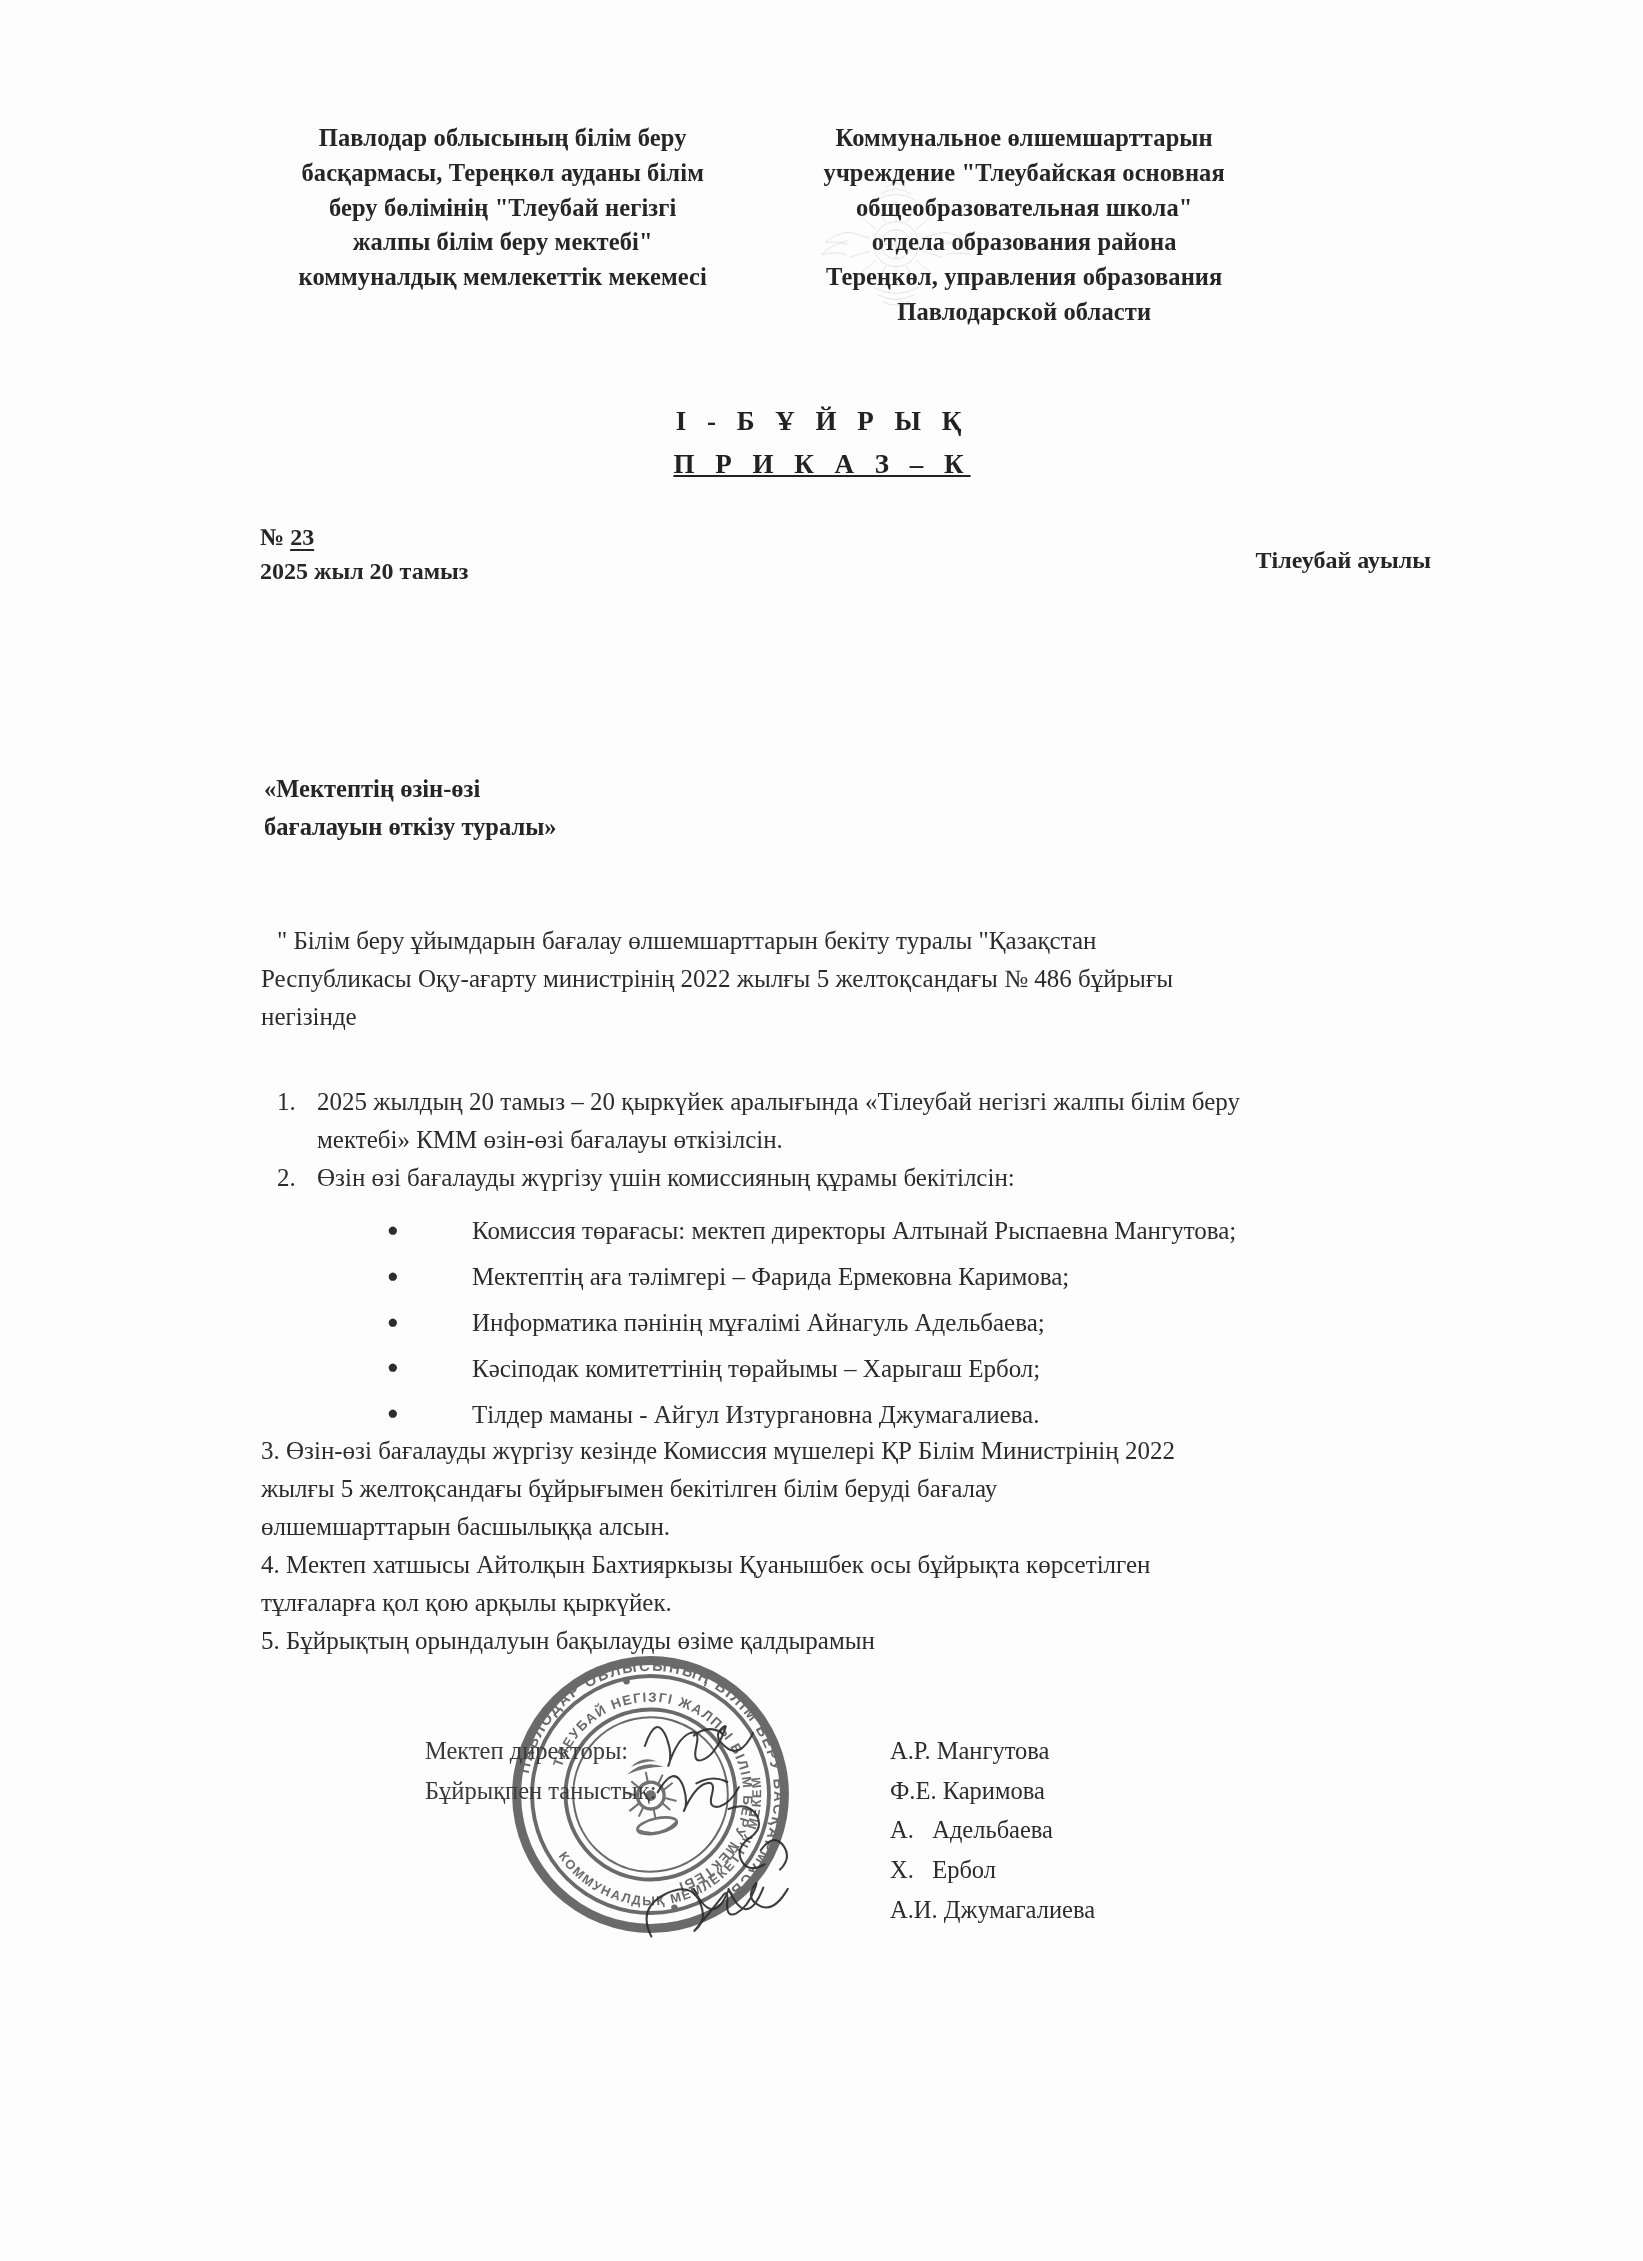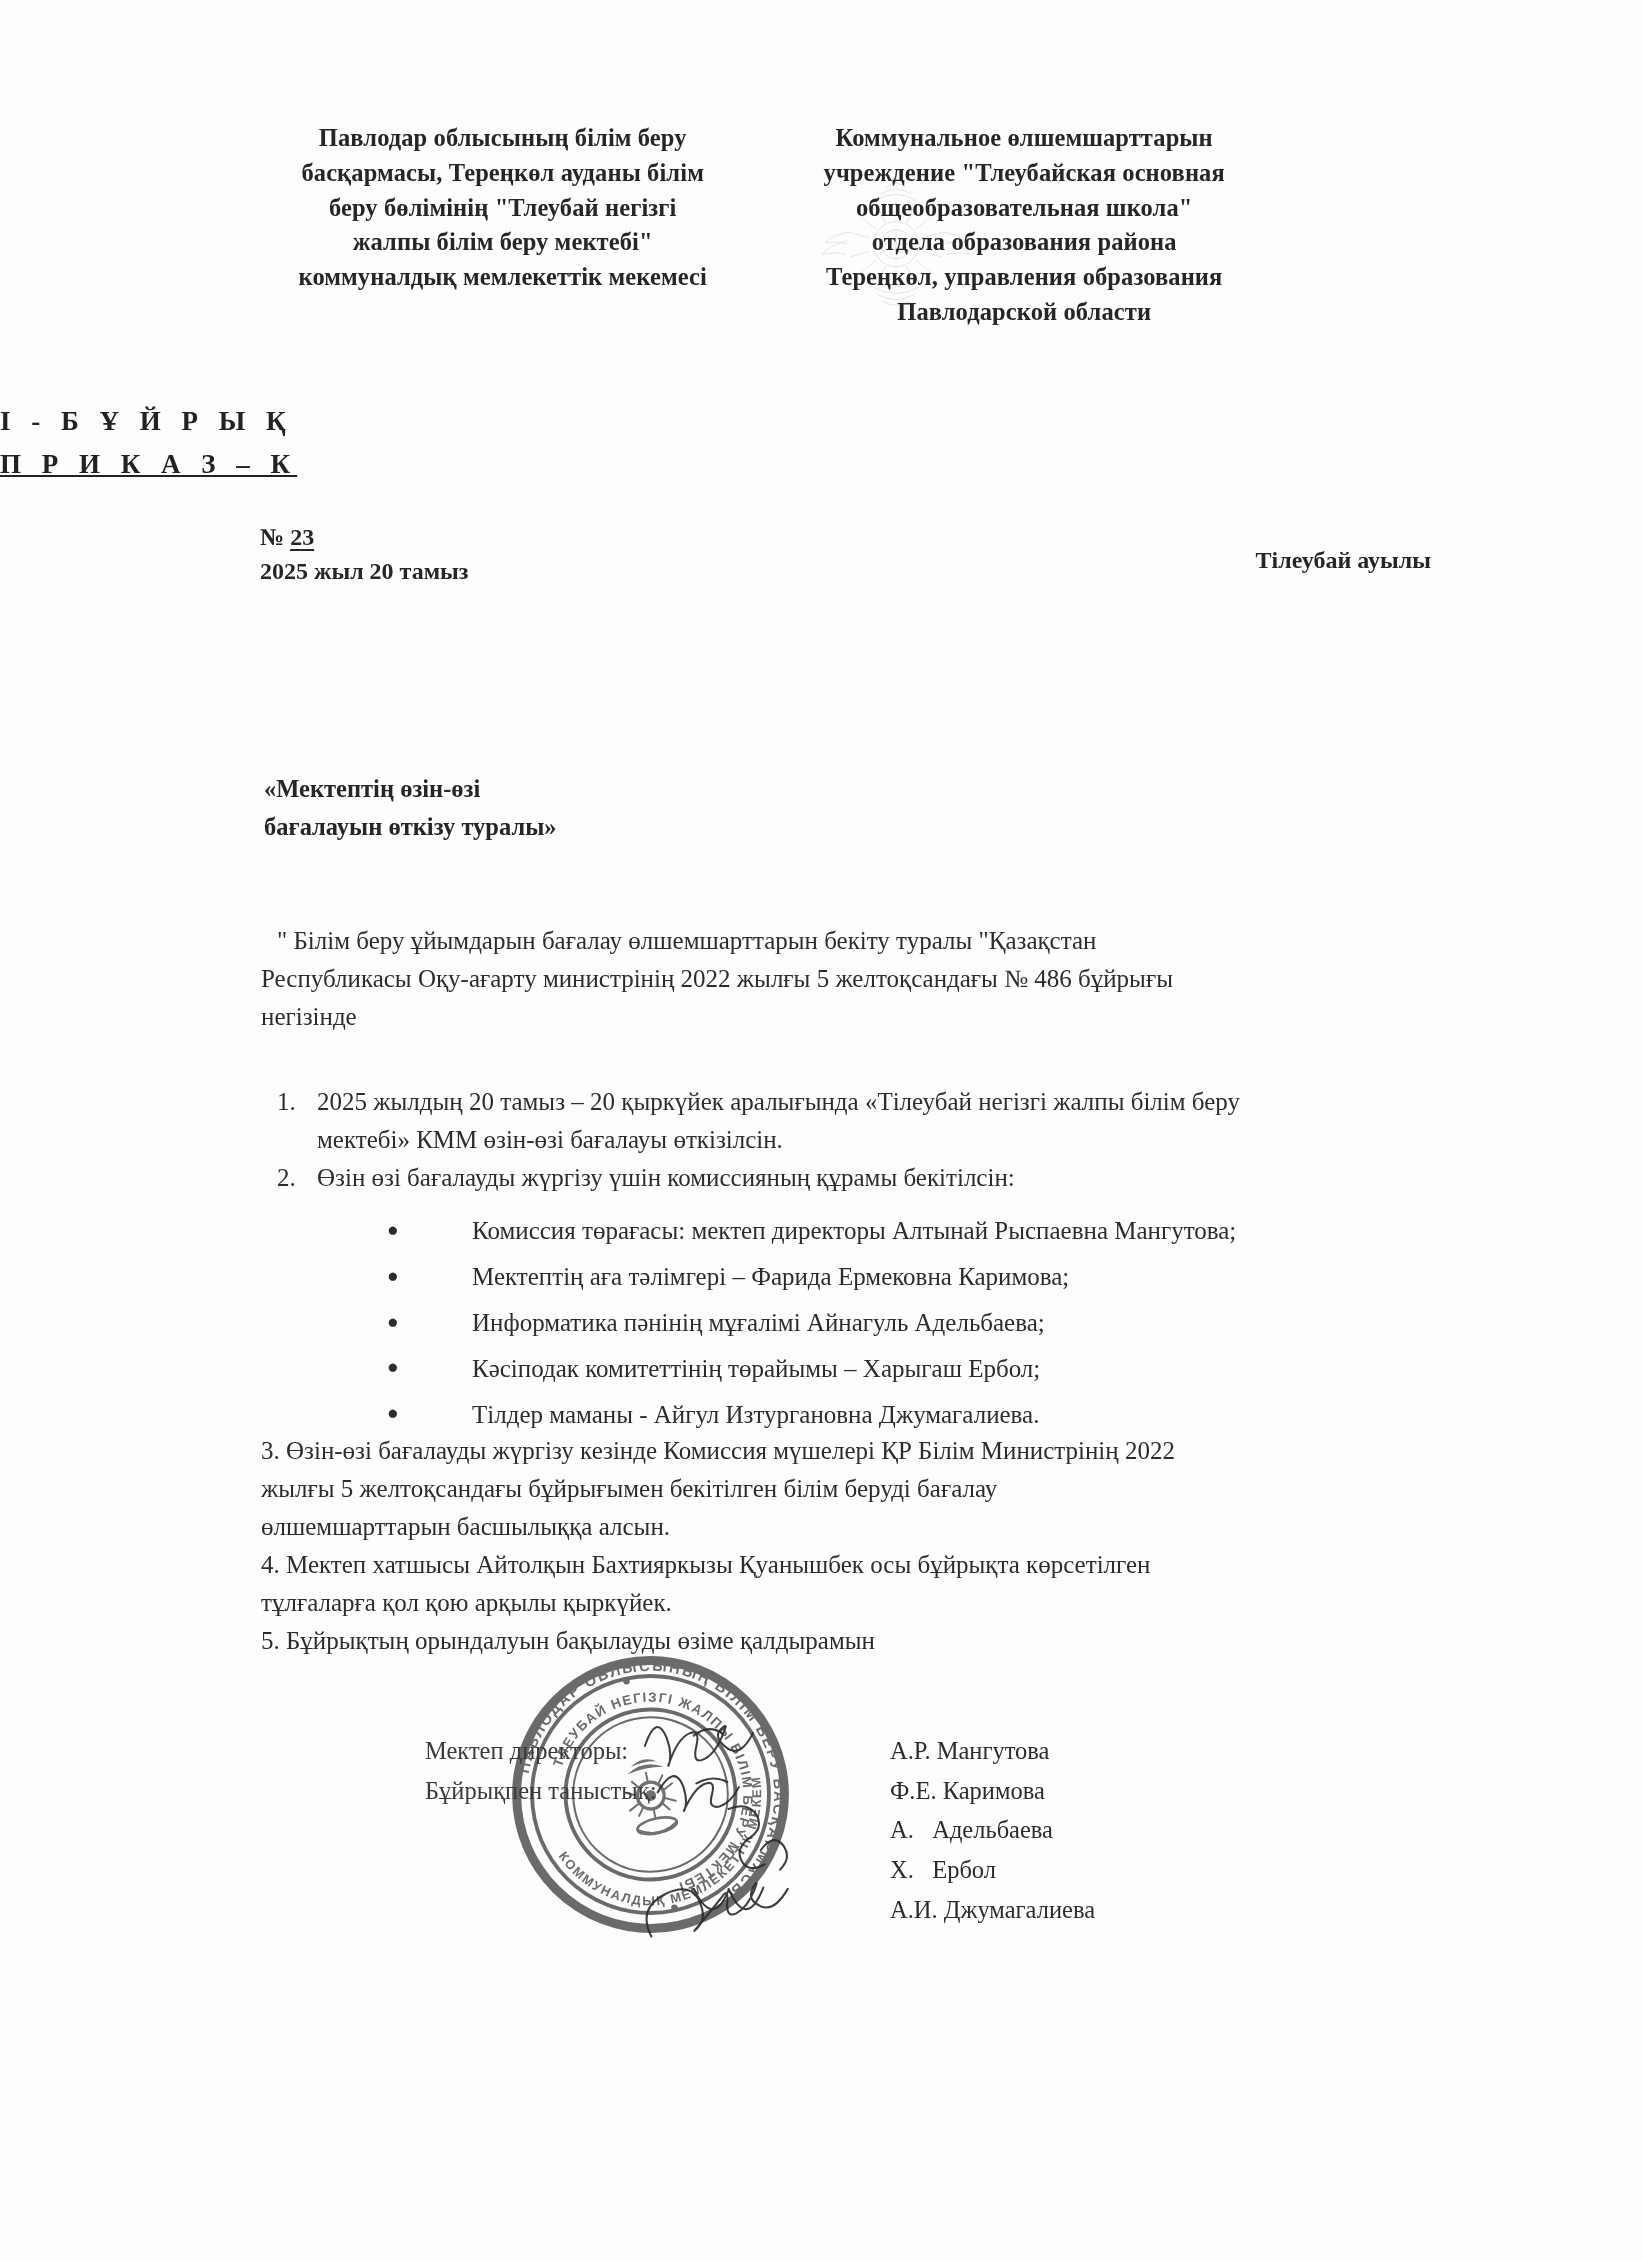--- a/index.html
+++ b/index.html
@@ -57,20 +57,21 @@
     opacity: 0.22;
     pointer-events: none;
   }
 
   
   .doc-title {
     position: absolute;
     top: 406px;
     left: 0;
     width: 1644px;
+    text-align: center;
     font-weight: bold;
     color: #222;
   }
   .doc-title .t1 {
     font-size: 27px;
     letter-spacing: 7px;
     display: block;
   }
   .doc-title .t2 {
     font-size: 27px;

